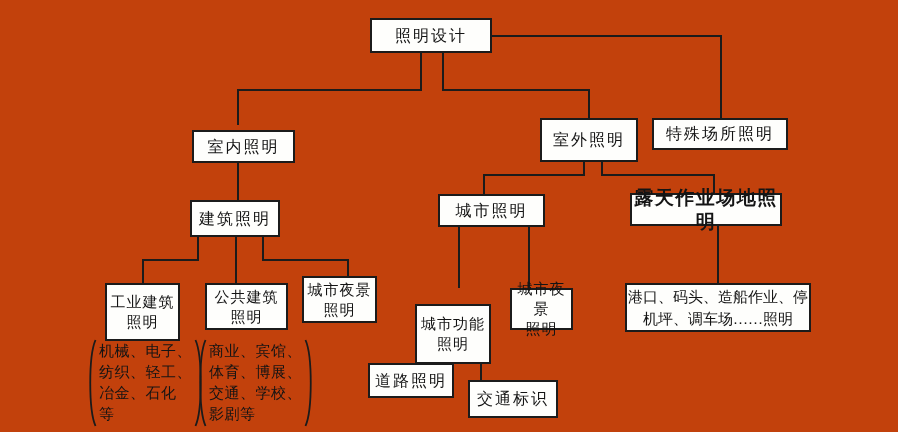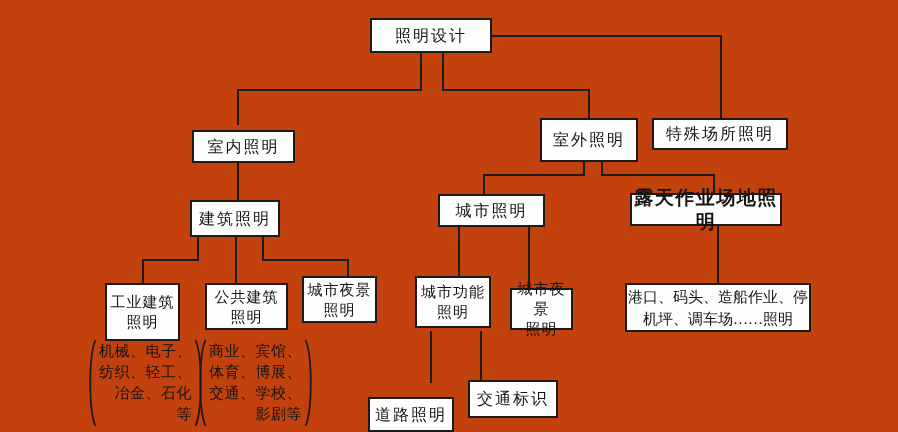--- a/index.html
+++ b/index.html
@@ -41,21 +41,21 @@
     align-items:stretch;
     gap:2px;
   }
   .brace .txt{
     display:flex;
     flex-direction:column;
     justify-content:center;
     font-size:15px;
     line-height:21px;
     letter-spacing:0.5px;
-    text-align:right;
+    text-align:left;
   }
   .brace svg{display:block;}
 </style>
 </head>
 <body>
 
 <div class="canvas">
 
   <div class="line v" style="left:420px;top:53px;height:38px"></div>
   <div class="line v" style="left:442px;top:53px;height:38px"></div>
@@ -127,36 +127,36 @@
   <div class="node two" style="left:205px;top:283px;width:83px;height:47px">
     <span class="ln">公共建筑</span>
     <span class="ln">照明</span>
   </div>
 
   <div class="node two" style="left:302px;top:276px;width:75px;height:47px">
     <span class="ln">城市夜景</span>
     <span class="ln">照明</span>
   </div>
 
-  <div class="node two" style="left:415px;top:276px;width:76px;height:52px">
+  <div class="node two" style="left:415px;top:304px;width:76px;height:60px">
     <span class="ln">城市功能</span>
     <span class="ln">照明</span>
   </div>
 
   <div class="node two" style="left:510px;top:288px;width:63px;height:42px">
     <span class="ln">城市夜景</span>
     <span class="ln">照明</span>
   </div>
 
   <div class="node two port" style="left:625px;top:283px;width:186px;height:49px">
     <span class="ln">港口、码头、造船作业、停</span>
     <span class="ln">机坪、调车场……照明</span>
   </div>
 
-  <div class="node" style="left:368px;top:397px;width:86px;height:35px">
+  <div class="node" style="left:368px;top:363px;width:86px;height:35px">
     <span>道路照明</span>
   </div>
 
   <div class="node" style="left:468px;top:380px;width:90px;height:38px">
     <span>交通标识</span>
   </div>
 
   <div class="brace" style="left:86px;top:338px;height:90px">
     <svg width="11" height="90" viewBox="0 0 11 90">
       <path d="M9.5,2 C2.5,18 2.5,72 9.5,88" stroke="#1b1b1b" stroke-width="1.8" fill="none"></path>

